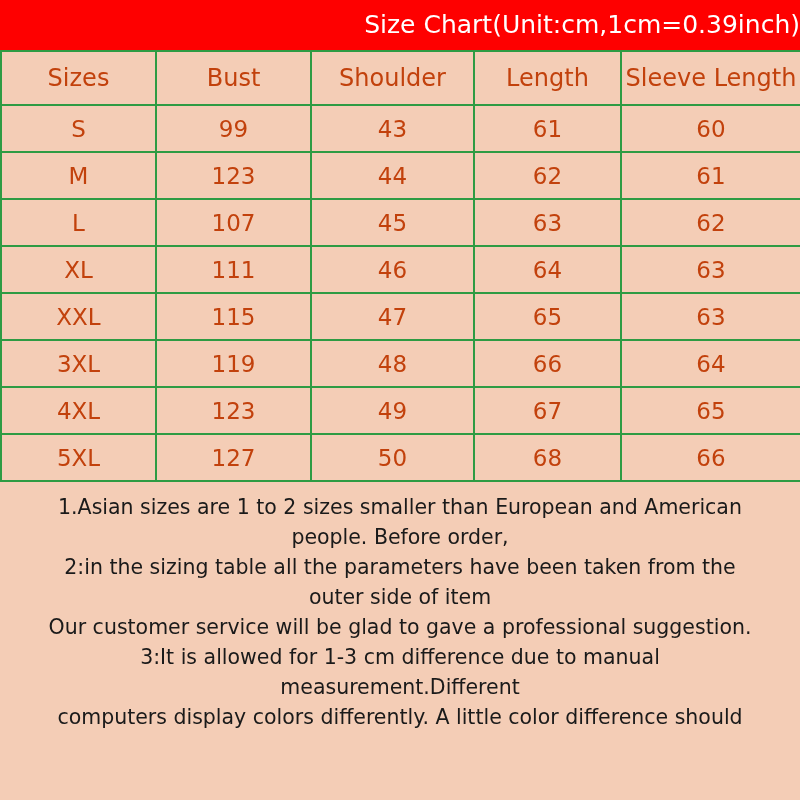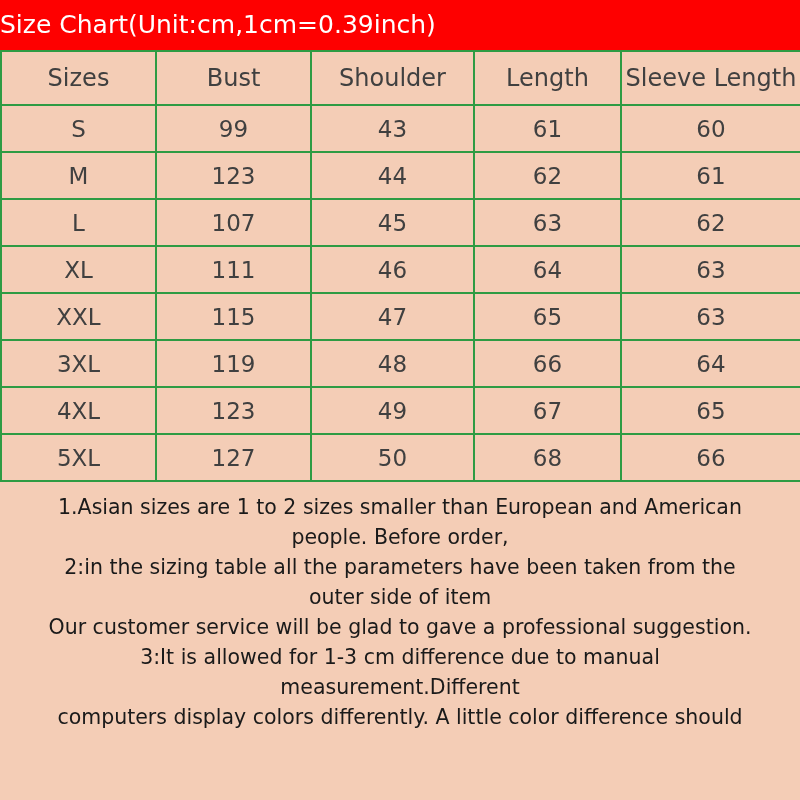--- a/index.html
+++ b/index.html
@@ -17,39 +17,39 @@
     width: 800px;
     height: 800px;
     box-sizing: border-box;
     background: #f4cdb6;
     display: flex;
     flex-direction: column;
   }
   .chart-title {
     background: #fe0000;
     color: #ffffff;
-    text-align: left;
+    text-align: right;
     font-size: 25px;
     line-height: 50px;
     height: 50px;
     letter-spacing: 0px;
     font-family: "DejaVu Sans", sans-serif;
   }
   table.size-table {
     border-collapse: collapse;
     width: 800px;
     table-layout: fixed;
     background: #f4cdb6;
   }
   table.size-table th,
   table.size-table td {
     border: 2px solid #2e9b43;
     text-align: center;
     font-size: 23px;
-    color: #404040;
+    color: #c2410c;
     font-weight: normal;
     height: 45px;
     padding: 0;
     font-family: "DejaVu Sans", sans-serif;
   }
   table.size-table thead th {
     height: 52px;
     font-size: 24px;
   }
   col.c0 { width: 155px; }

